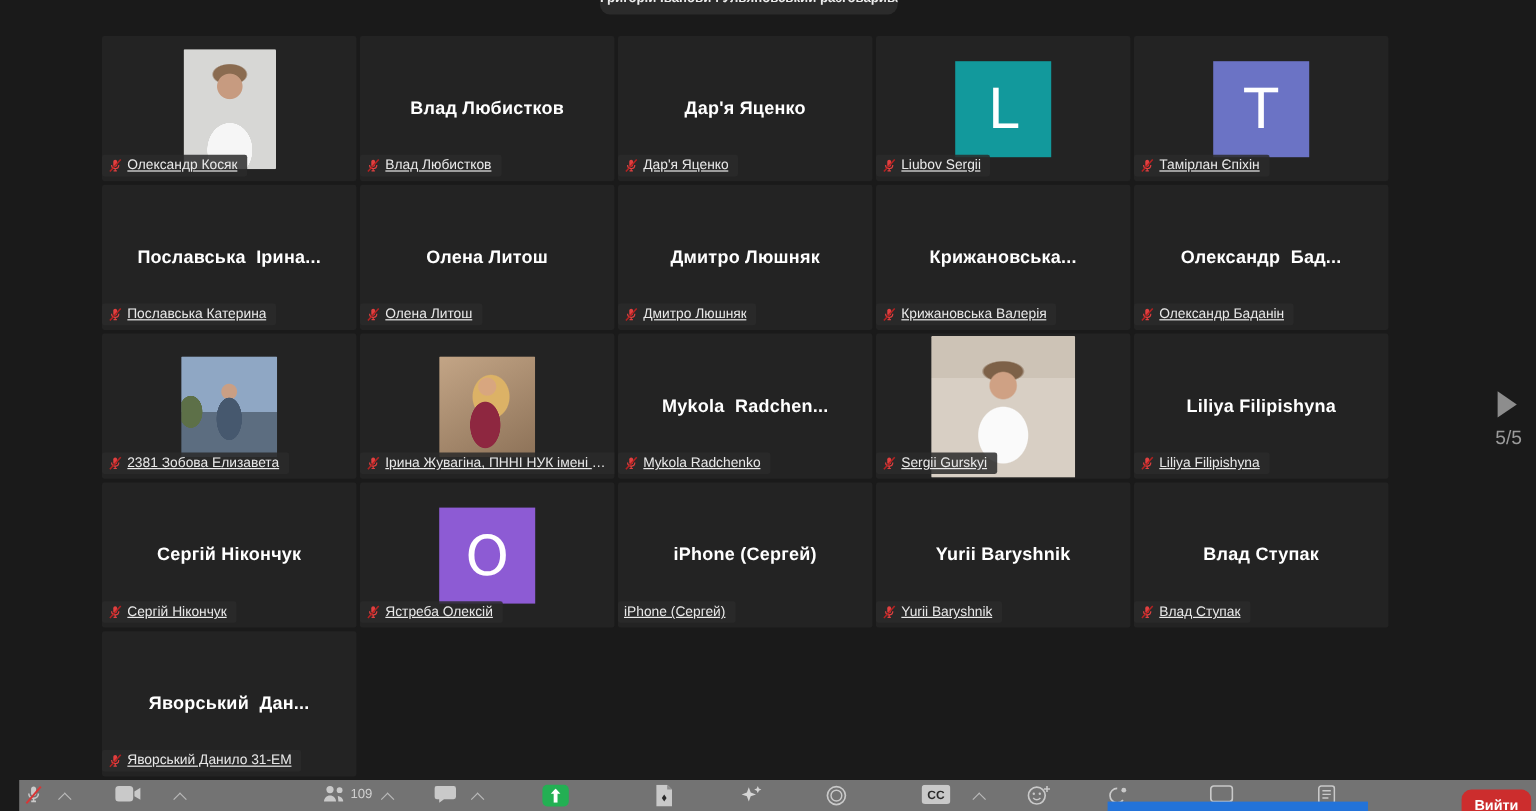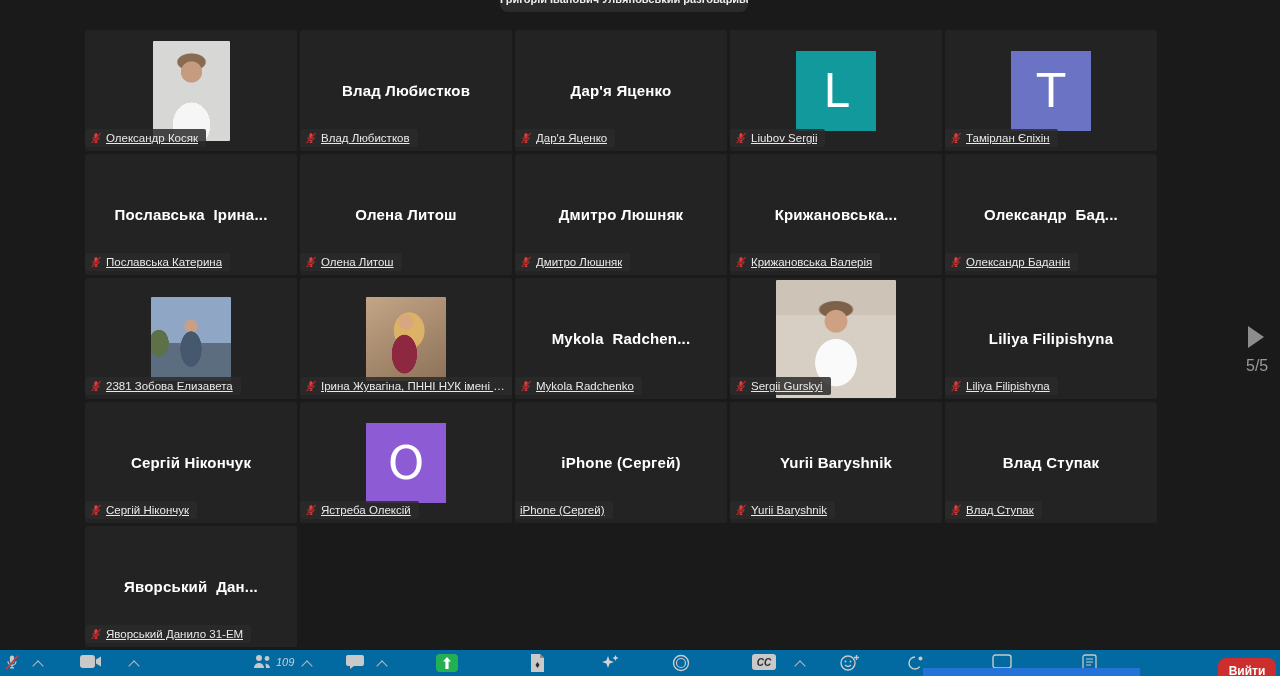--- a/index.html
+++ b/index.html
@@ -79,21 +79,21 @@
   
   .next-arrow{
     position:absolute;left:1248px;top:326px;width:0;height:0;cursor:pointer;
     border-left:16px solid #8d8d8d;border-top:11px solid transparent;border-bottom:11px solid transparent;
   }
   .page-indicator{
     position:absolute;left:1246px;top:357px;color:#9a9a9a;font-size:16px;
   }
   
   .toolbar{
-    position:absolute;left:0;right:0;bottom:0;height:26px;background:#0369a1;font-style:italic;
+    position:absolute;left:16px;right:0;bottom:0;height:26px;background:#737373;
   }
   .tb{position:absolute;top:4px;display:flex;align-items:center;}
   .chev{
     display:inline-block;width:7px;height:7px;margin-top:4px;
     border-left:1.7px solid #b9b9b9;border-top:1.7px solid #b9b9b9;
     transform:rotate(45deg);cursor:pointer;
   }
   .count{color:#d0d0d0;font-size:11px;margin-left:3px;}
   .share-btn{
     width:22px;height:18px;background:#23b053;border-radius:4px;

